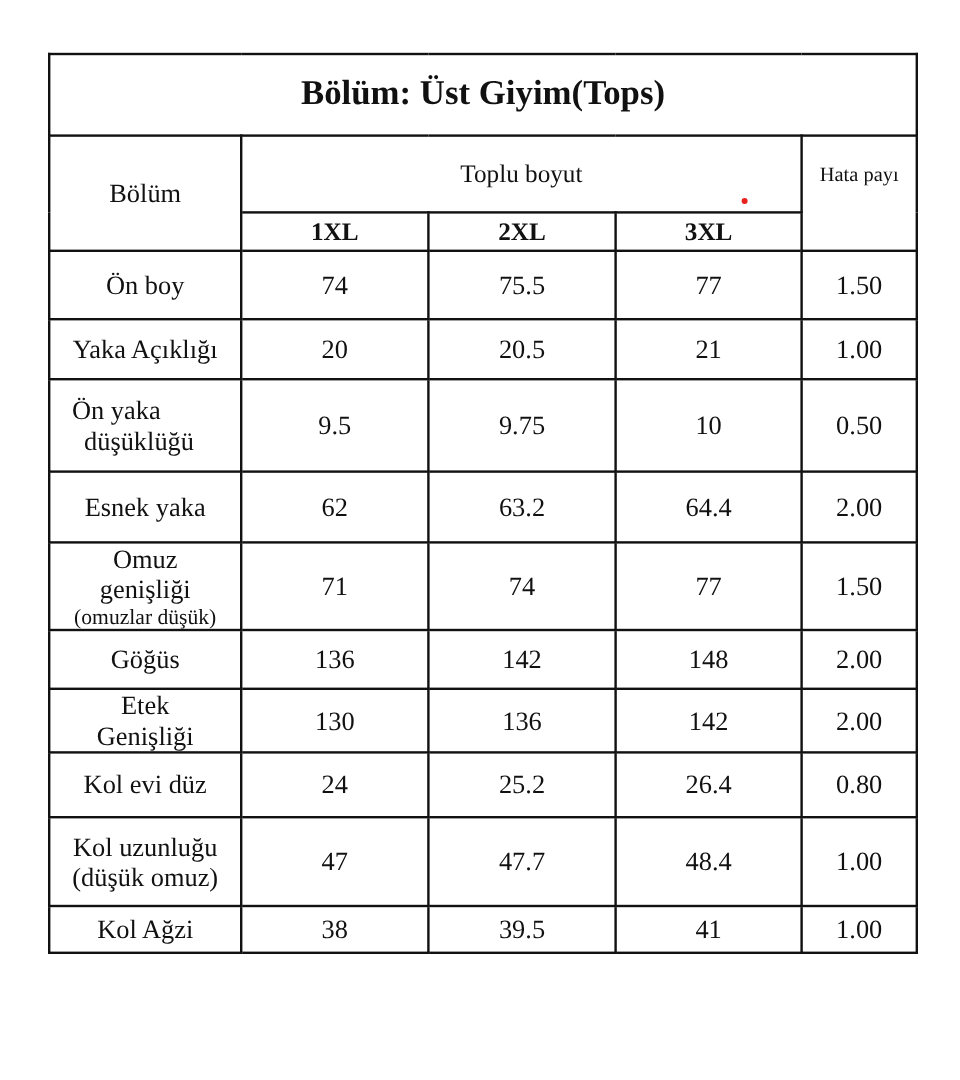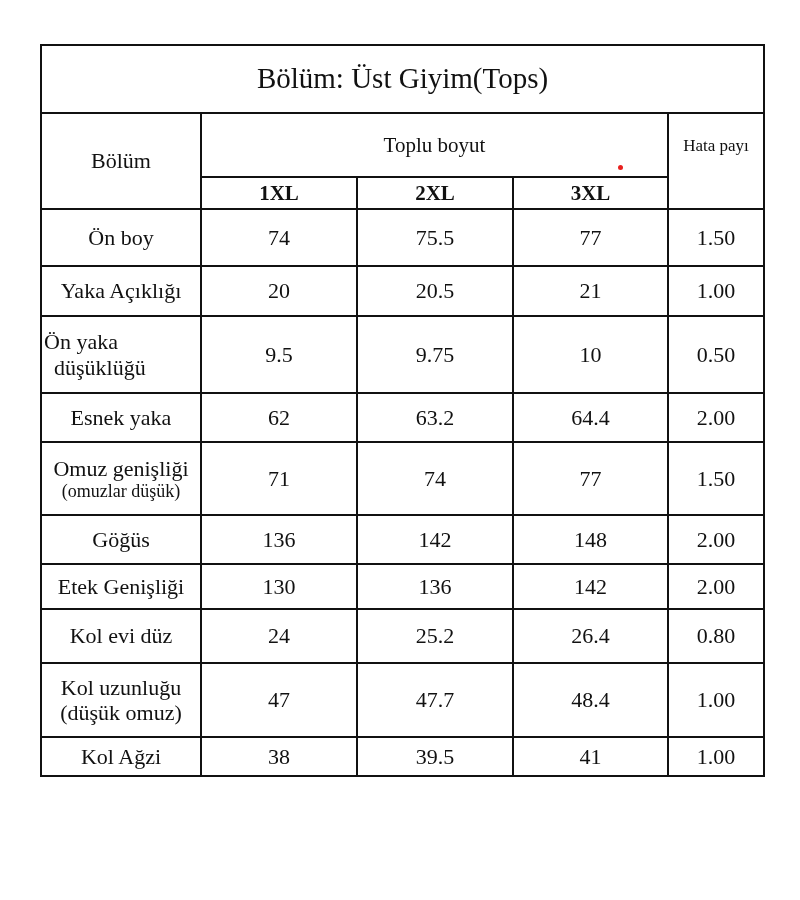--- a/index.html
+++ b/index.html
@@ -11,26 +11,26 @@
     table-layout:fixed;
   }
   table.size-table td {
     border:2px solid #111;
     text-align:center;
     vertical-align:middle;
     font-size:22px;
     padding:0;
     line-height:1.15;
   }
-  .title-cell { height:66px; font-weight:normal; font-size:29px !important; }
+  .title-cell { height:66px; font-weight:bold; font-size:29px !important; }
   .hdr-group { height:62px; font-size:21px !important; position:relative;border-radius:31px; }
   .hdr-size { height:30px; font-size:21px !important;font-weight:bold; }
   .hdr-error { font-size:17px !important; vertical-align:top !important; padding-top:22px !important; }
   .hdr-label { font-size:22px !important; }
-  .label-cell { padding:0 2px !important; }
+  .label-cell { padding:0 18px !important; }
   .label-cell.left { text-align:left !important; }
   .sub { font-size:18px; }
   .red-dot { position:absolute; right:44px; bottom:6px; width:5px; height:5px; border-radius:50%; background:#e8201e; }
 </style>
 </head>
 <body>
 
 <table class="size-table">
   <colgroup>
     <col style="width:160px">
@@ -74,21 +74,21 @@
     <tr style="height:77px">
       <td class="label-cell left">
         <div>Ön yaka</div>
         <div style="padding-left:10px">düşüklüğü</div>
       </td>
       <td>9.5</td>
       <td>9.75</td>
       <td>10</td>
       <td>0.50</td>
     </tr>
-    <tr style="height:49px">
+    <tr style="height:59px">
       <td class="label-cell">Esnek yaka</td>
       <td>62</td>
       <td>63.2</td>
       <td>64.4</td>
       <td>2.00</td>
     </tr>
     <tr style="height:73px">
       <td class="label-cell">
         <div>Omuz genişliği</div>
         <div class="sub">(omuzlar düşük)</div>

